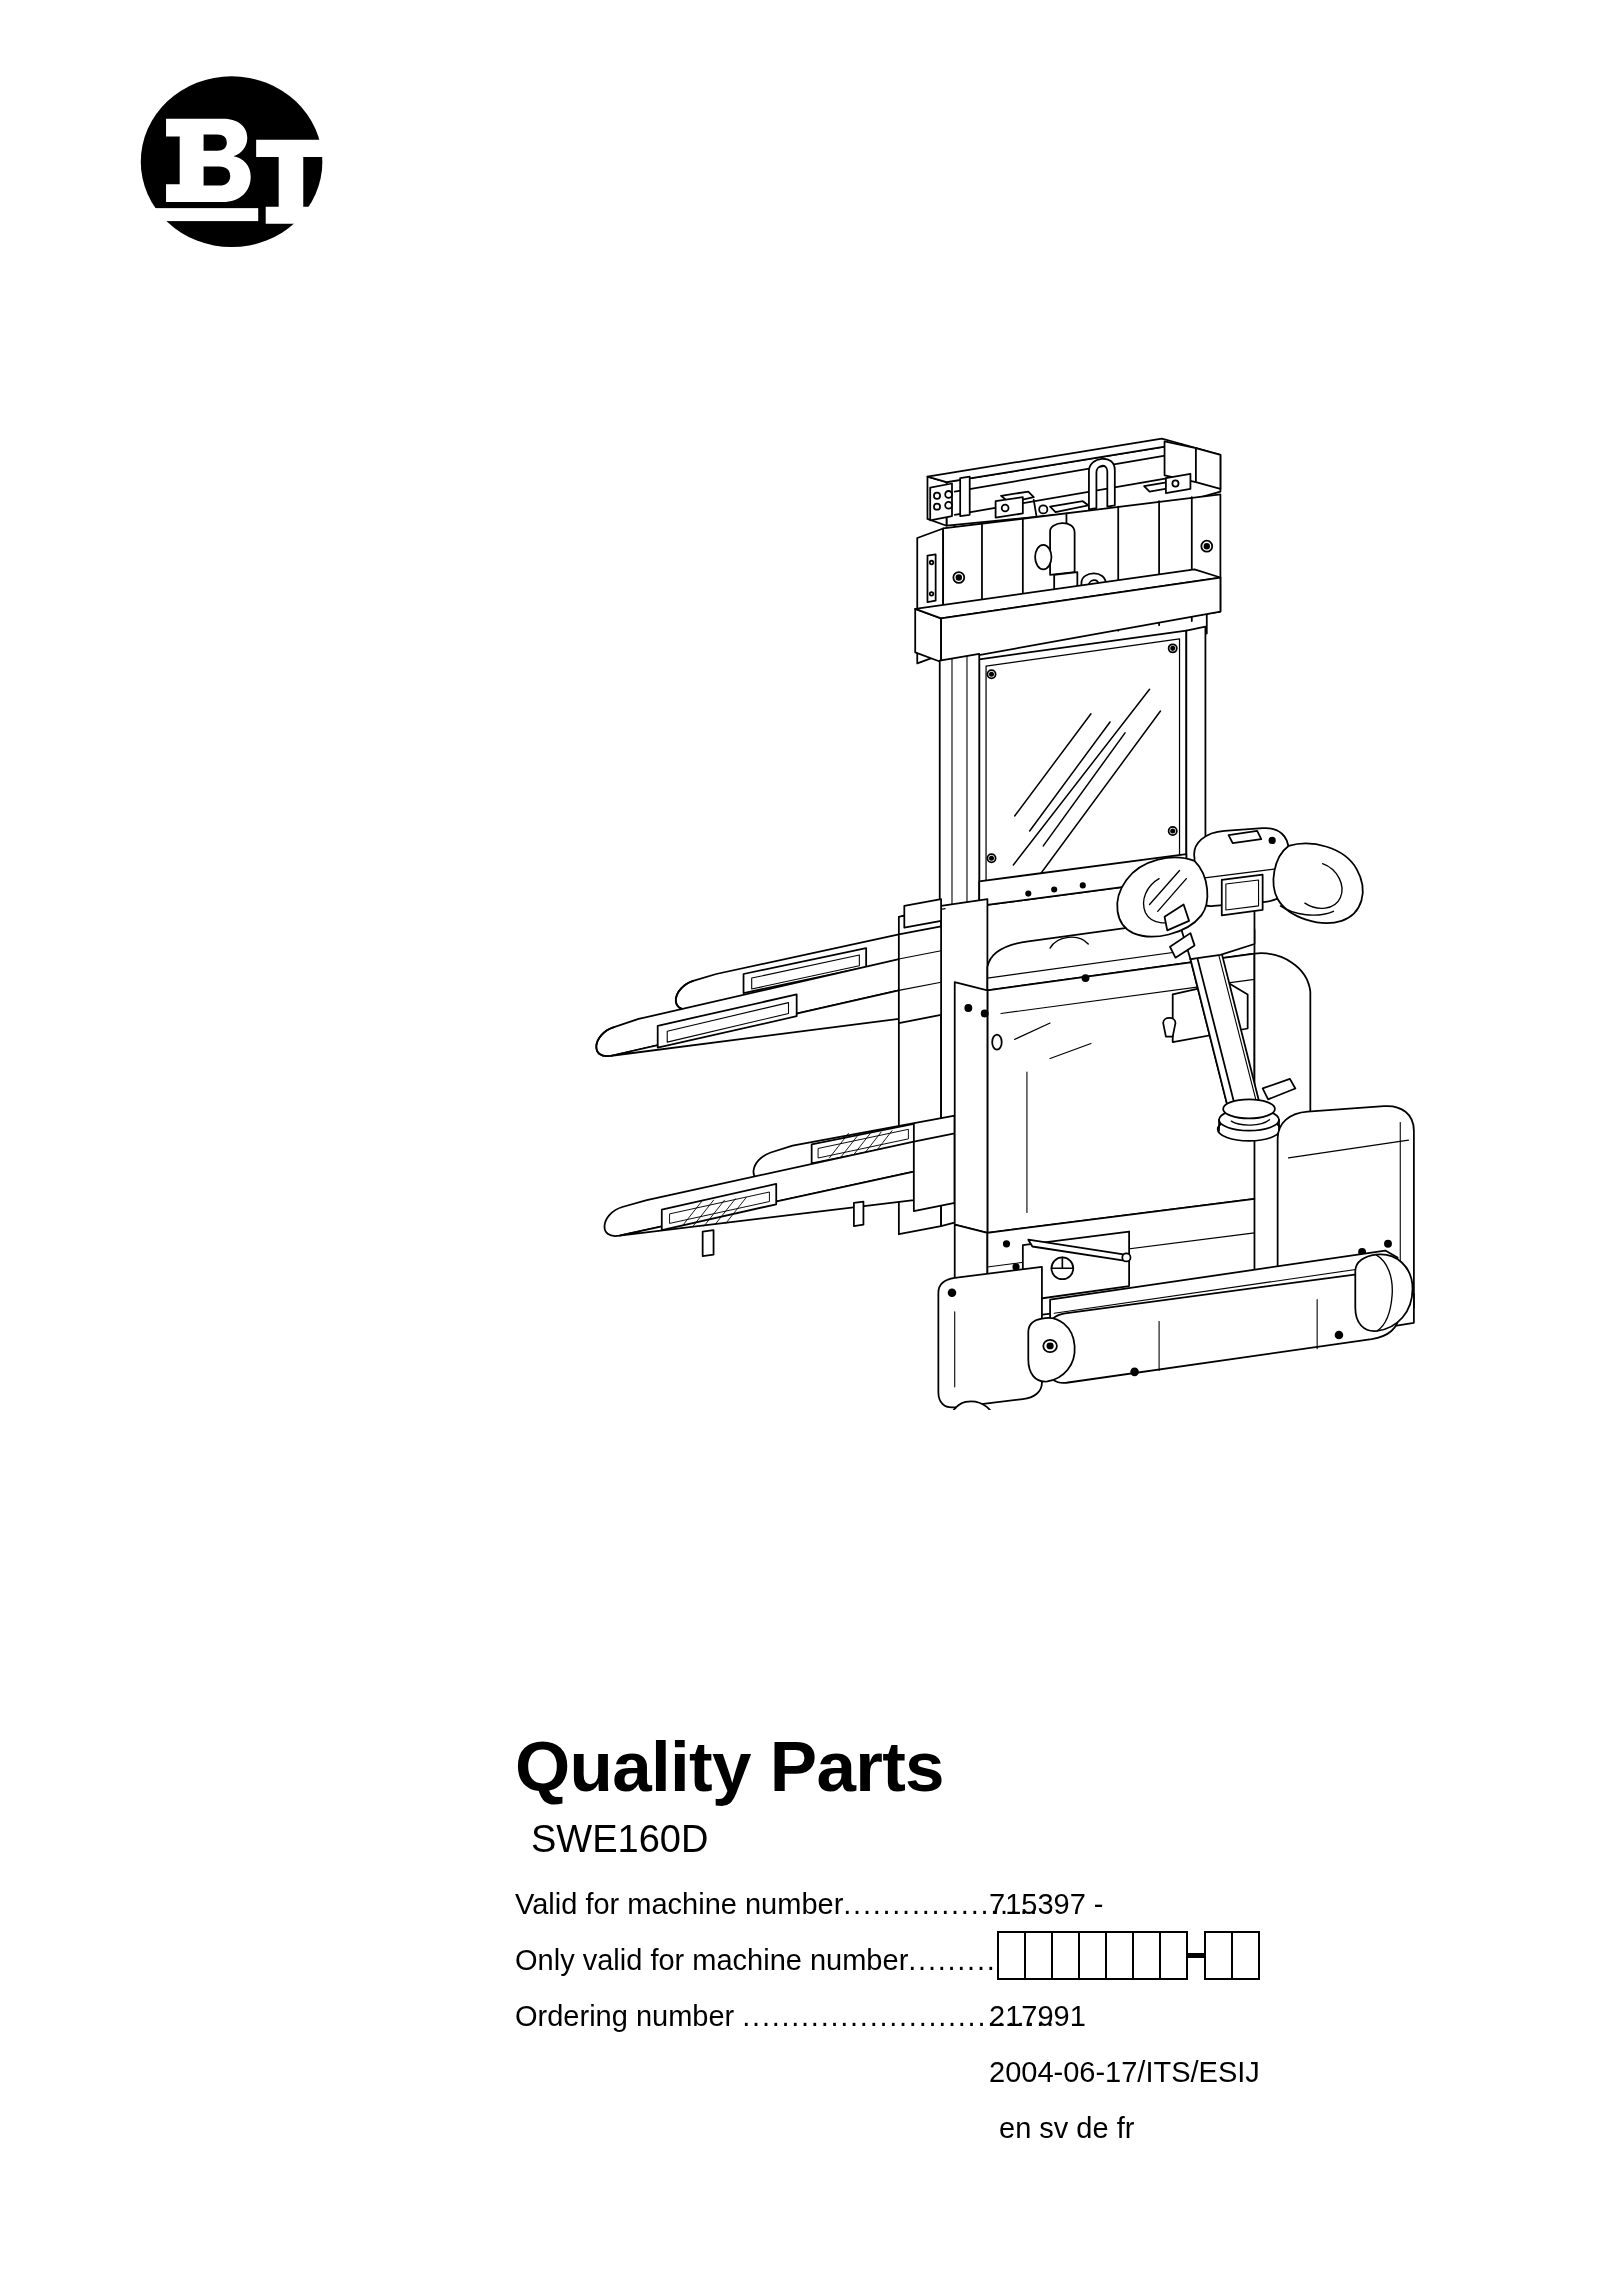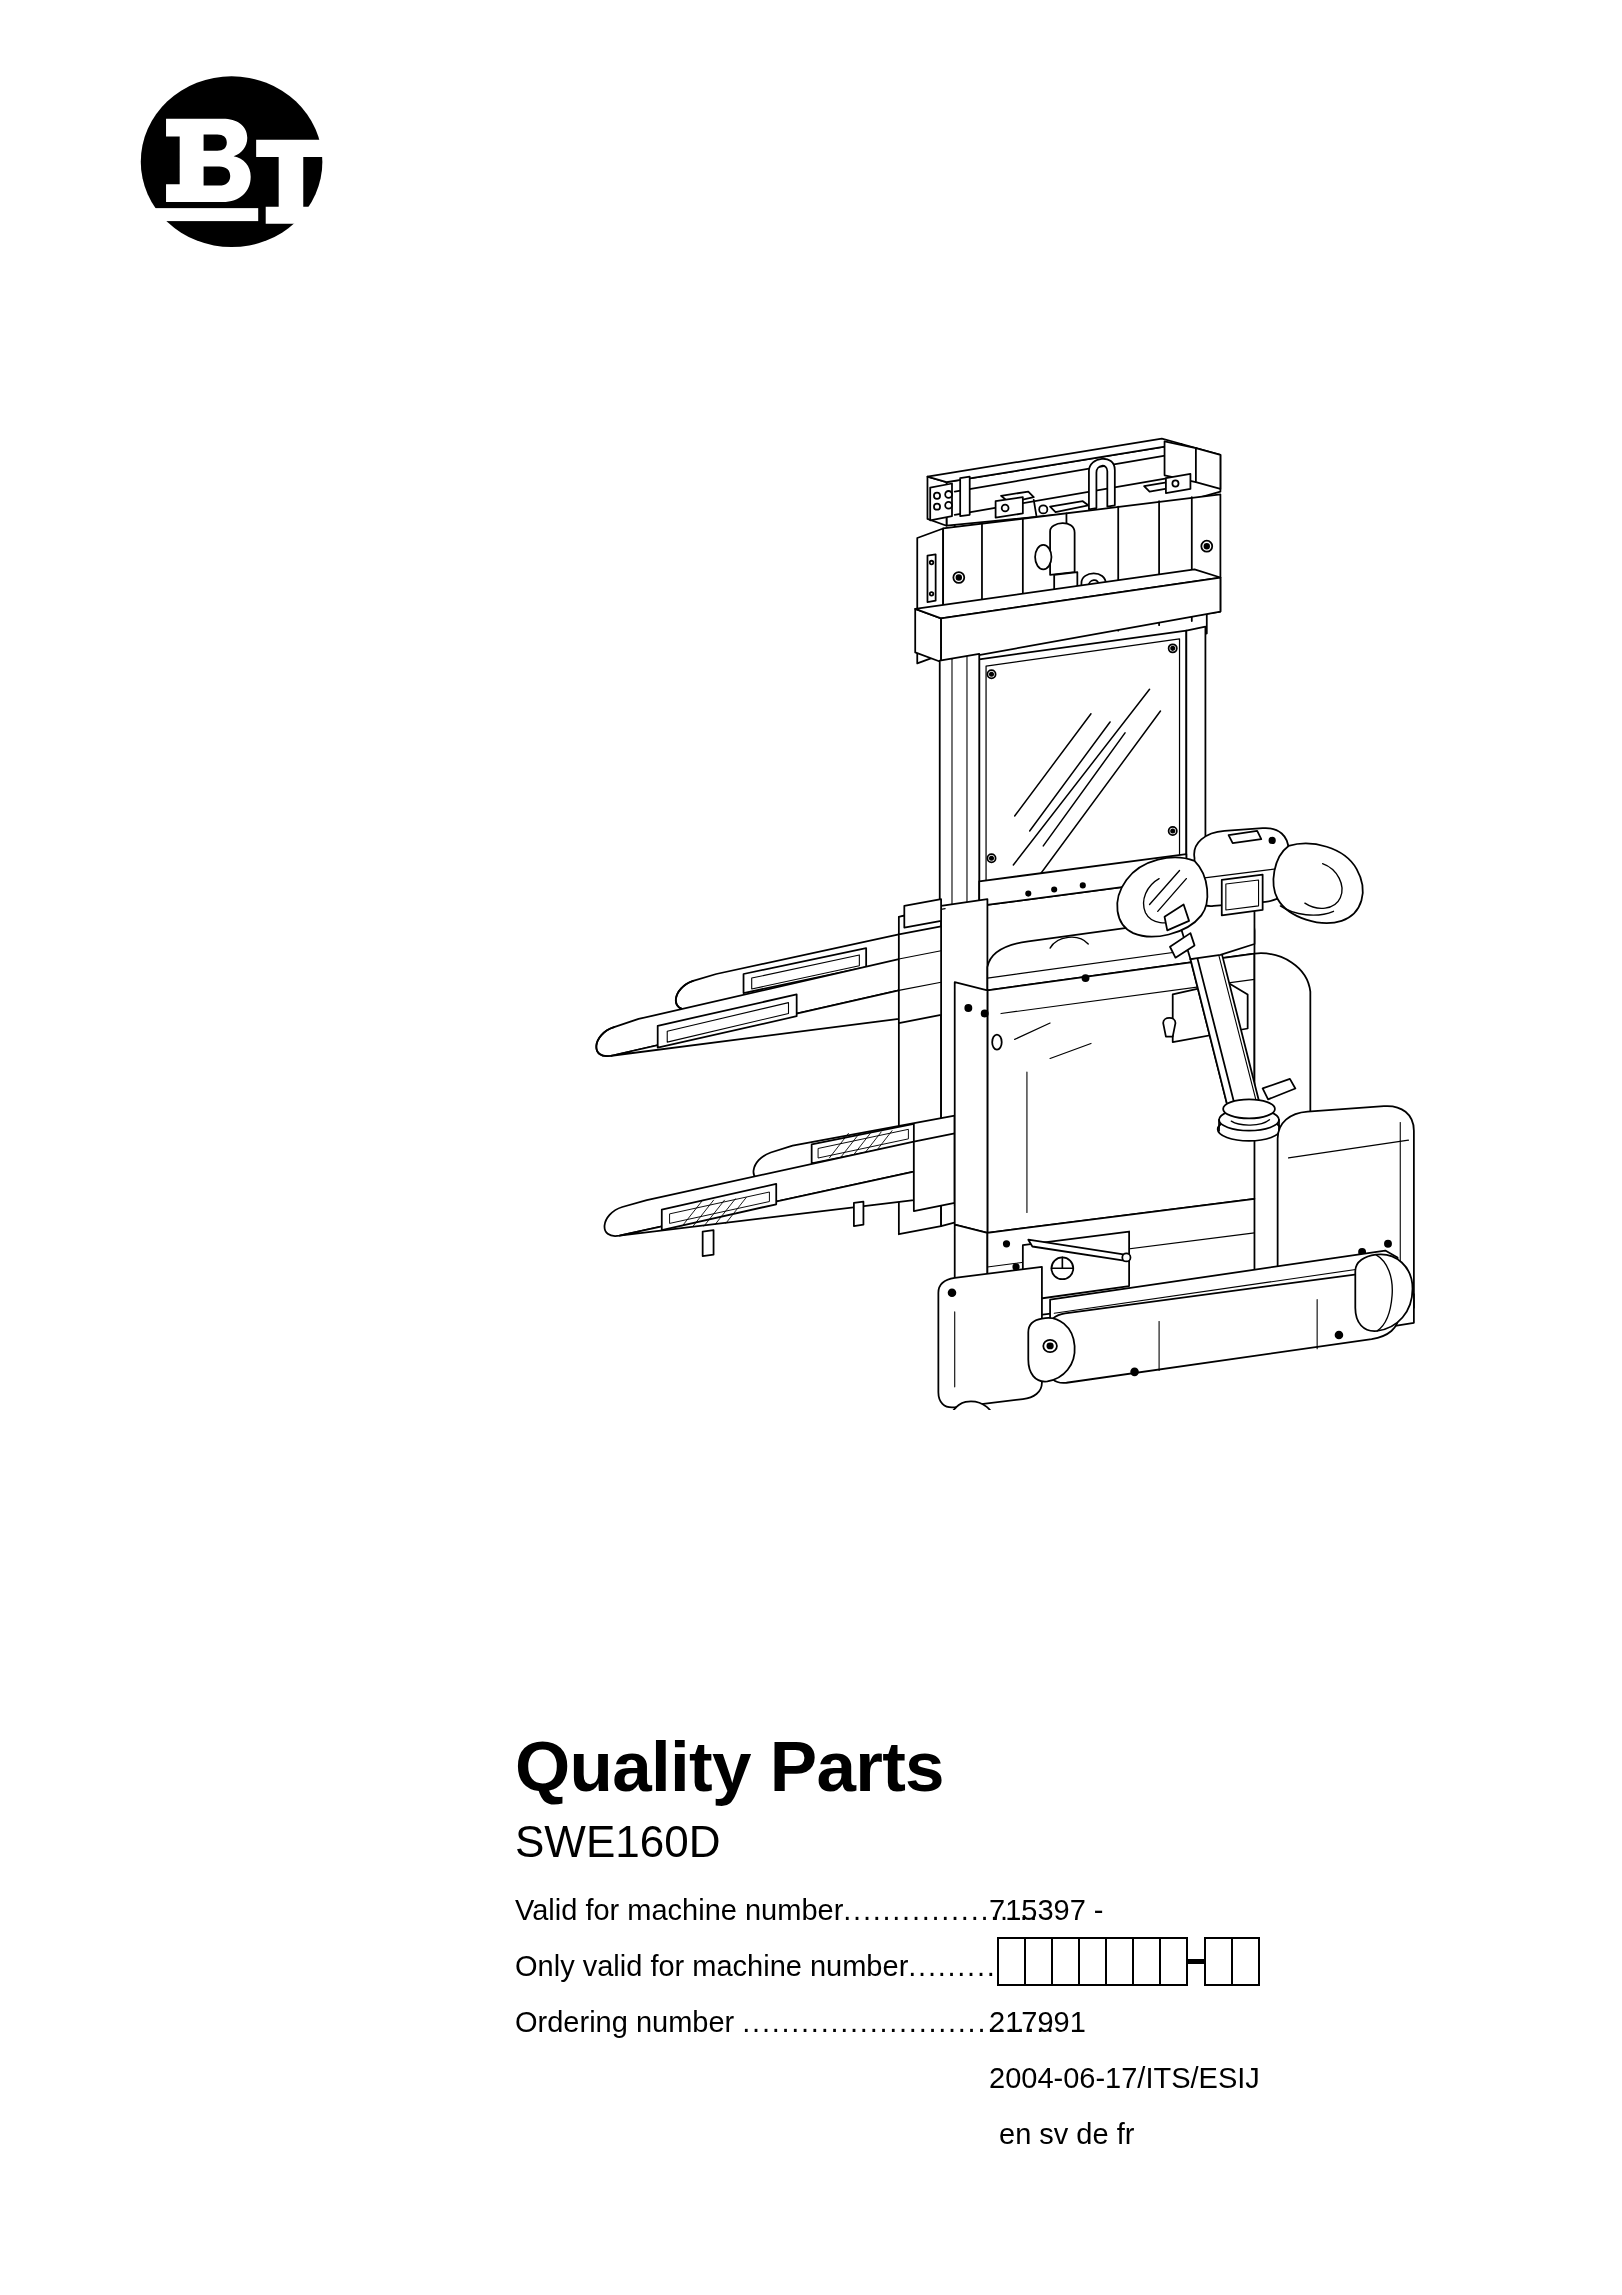--- a/index.html
+++ b/index.html
@@ -51,24 +51,24 @@
   #title {
     font-size: 71px;
     font-weight: bold;
     letter-spacing: -0.7px;
     line-height: 1.0;
     margin: 0 0 17.7px 0;
     white-space: nowrap;
   }
 
   #model {
-    font-size: 44px;
+    font-size: 38px;
     font-weight: normal;
     line-height: 1.0;
-    margin: 0 0 30px 0;
+    margin: 0 0 30px 16px;
     white-space: nowrap;
   }
 
   .detail-row {
     position: relative;
     height: 33px;
     margin-bottom: 23px;
     font-size: 29px;
     line-height: 33px;
     white-space: nowrap;

